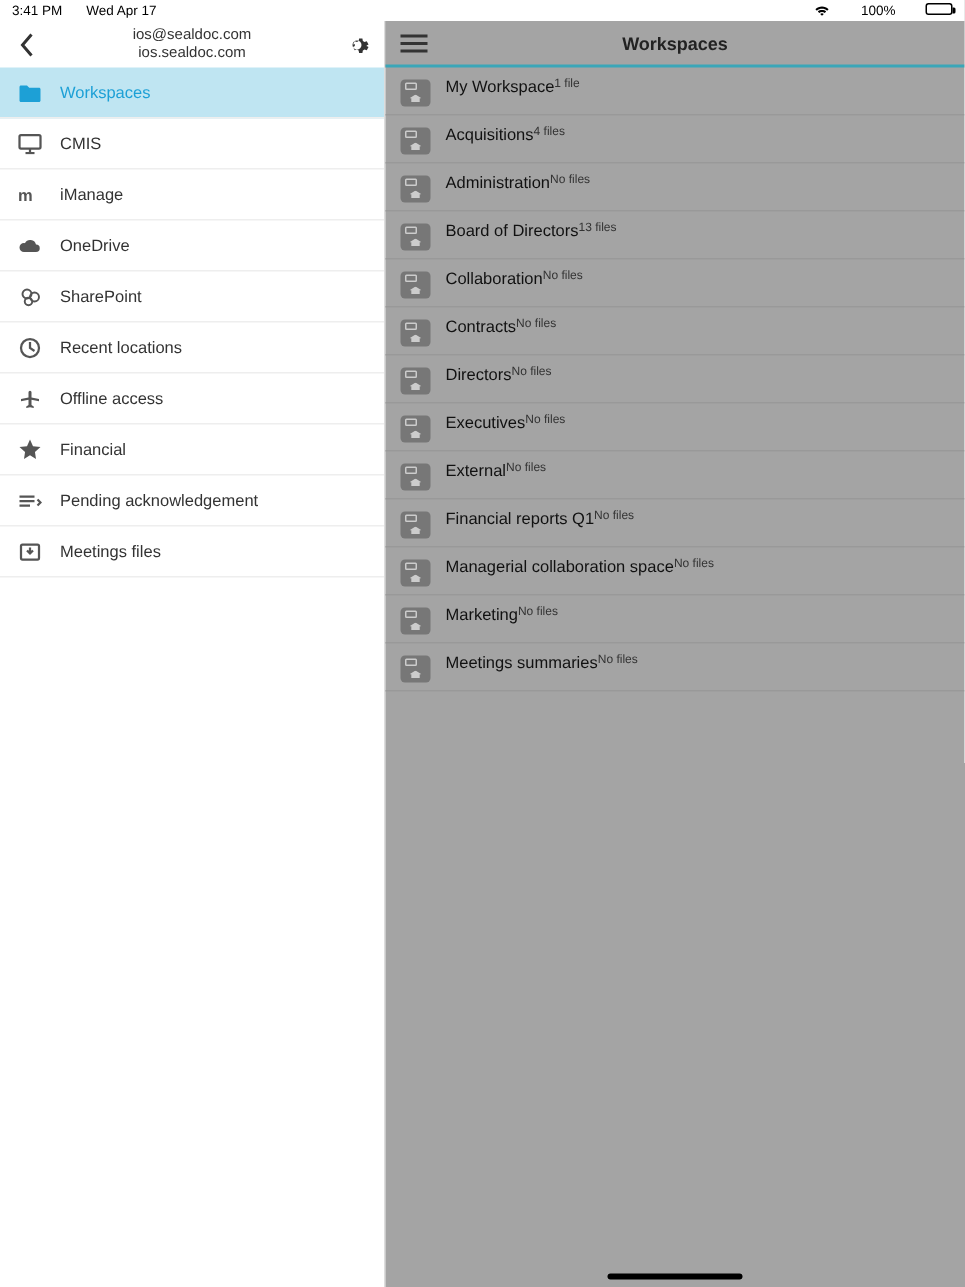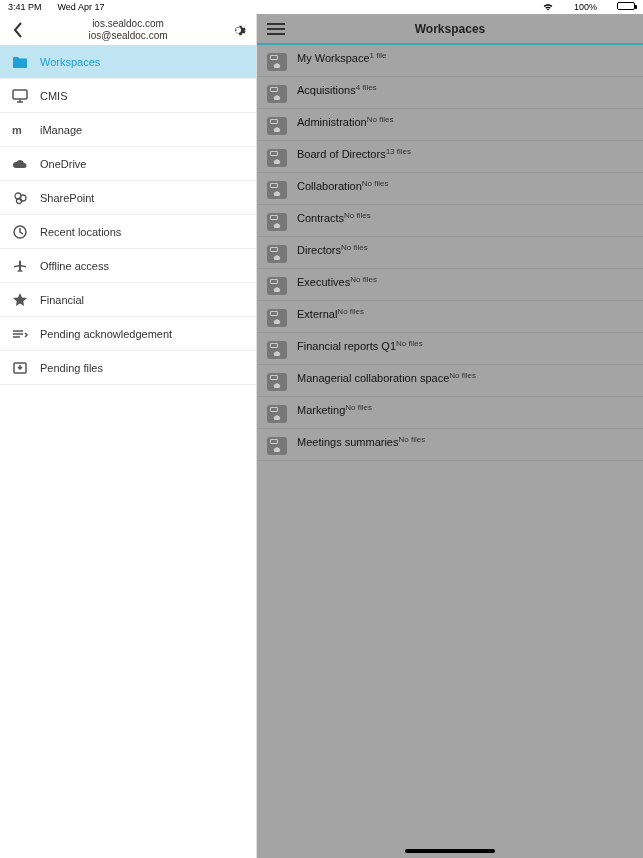--- a/index.html
+++ b/index.html
@@ -58,22 +58,22 @@
 
 <div class="app">
   <div class="sidebar">
     <div class="sidebar-header">
       <div class="back-btn">
         <svg width="12" height="18" viewBox="0 0 12 18">
             <path d="M9 2L3 9l6 7" stroke="#333" stroke-width="2" fill="none"></path>
           </svg>
       </div>
       <div class="header-text">
+        <div>ios@sealdoc.com</div>
         <div>ios.sealdoc.com</div>
-        <div>ios@sealdoc.com</div>
       </div>
       <div class="gear">
         <svg width="16" height="16" viewBox="0 0 16 16">
             <path d="M8 5a3 3 0 100 6 3 3 0 000-6zm6.4 3.6l1.3.8-1.2 2.1-1.5-.5c-.3.3-.7.5-1.1.7l-.3 1.6H9.4l-.3-1.6c-.4-.2-.8-.4-1.1-.7l-1.5.5-1.2-2.1 1.3-.8c0-.2-.1-.4-.1-.6s0-.4.1-.6L5.3 7.6l1.2-2.1 1.5.5c.3-.3.7-.5 1.1-.7L9.4 3.7h2.2l.3 1.6c.4.2.8.4 1.1.7l1.5-.5 1.2 2.1-1.3.8c0 .2.1.4.1.6s0 .4-.1.6z" fill="#333"></path>
           </svg>
       </div>
     </div>
     <div class="nav-list" id="nav-list">
         <div class="nav-item active">
           <span class="nav-icon">
@@ -152,21 +152,21 @@
           </span>
           <span>Pending acknowledgement</span>
         </div>
         <div class="nav-item">
           <span class="nav-icon">
             <svg width="16" height="14" viewBox="0 0 16 14">
               <rect x="2" y="2" width="12" height="10" rx="1" stroke="currentColor" stroke-width="1.5" fill="none"></rect>
               <path d="M8 4v4M6 6l2 2 2-2" stroke="currentColor" stroke-width="1.5" fill="none"></path>
             </svg>
           </span>
-          <span>Pending files</span>
+          <span>Meetings files</span>
         </div>
       </div>
   </div>
 
   <div class="main">
     <div class="main-header">
       <div class="hamburger">
           <span></span>
           <span></span>
           <span></span>

